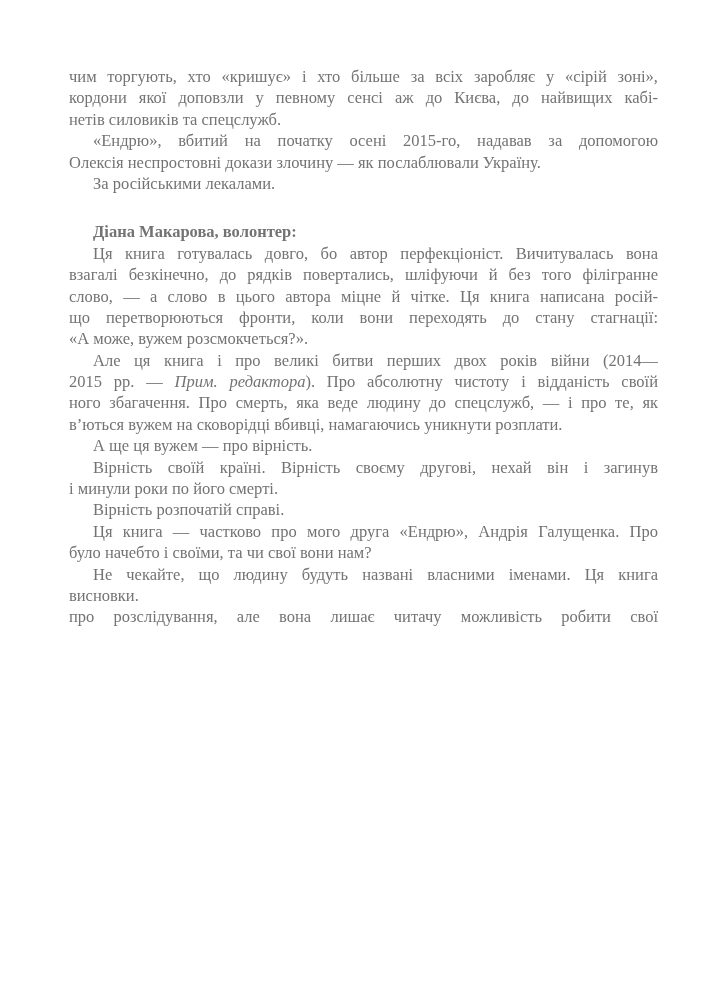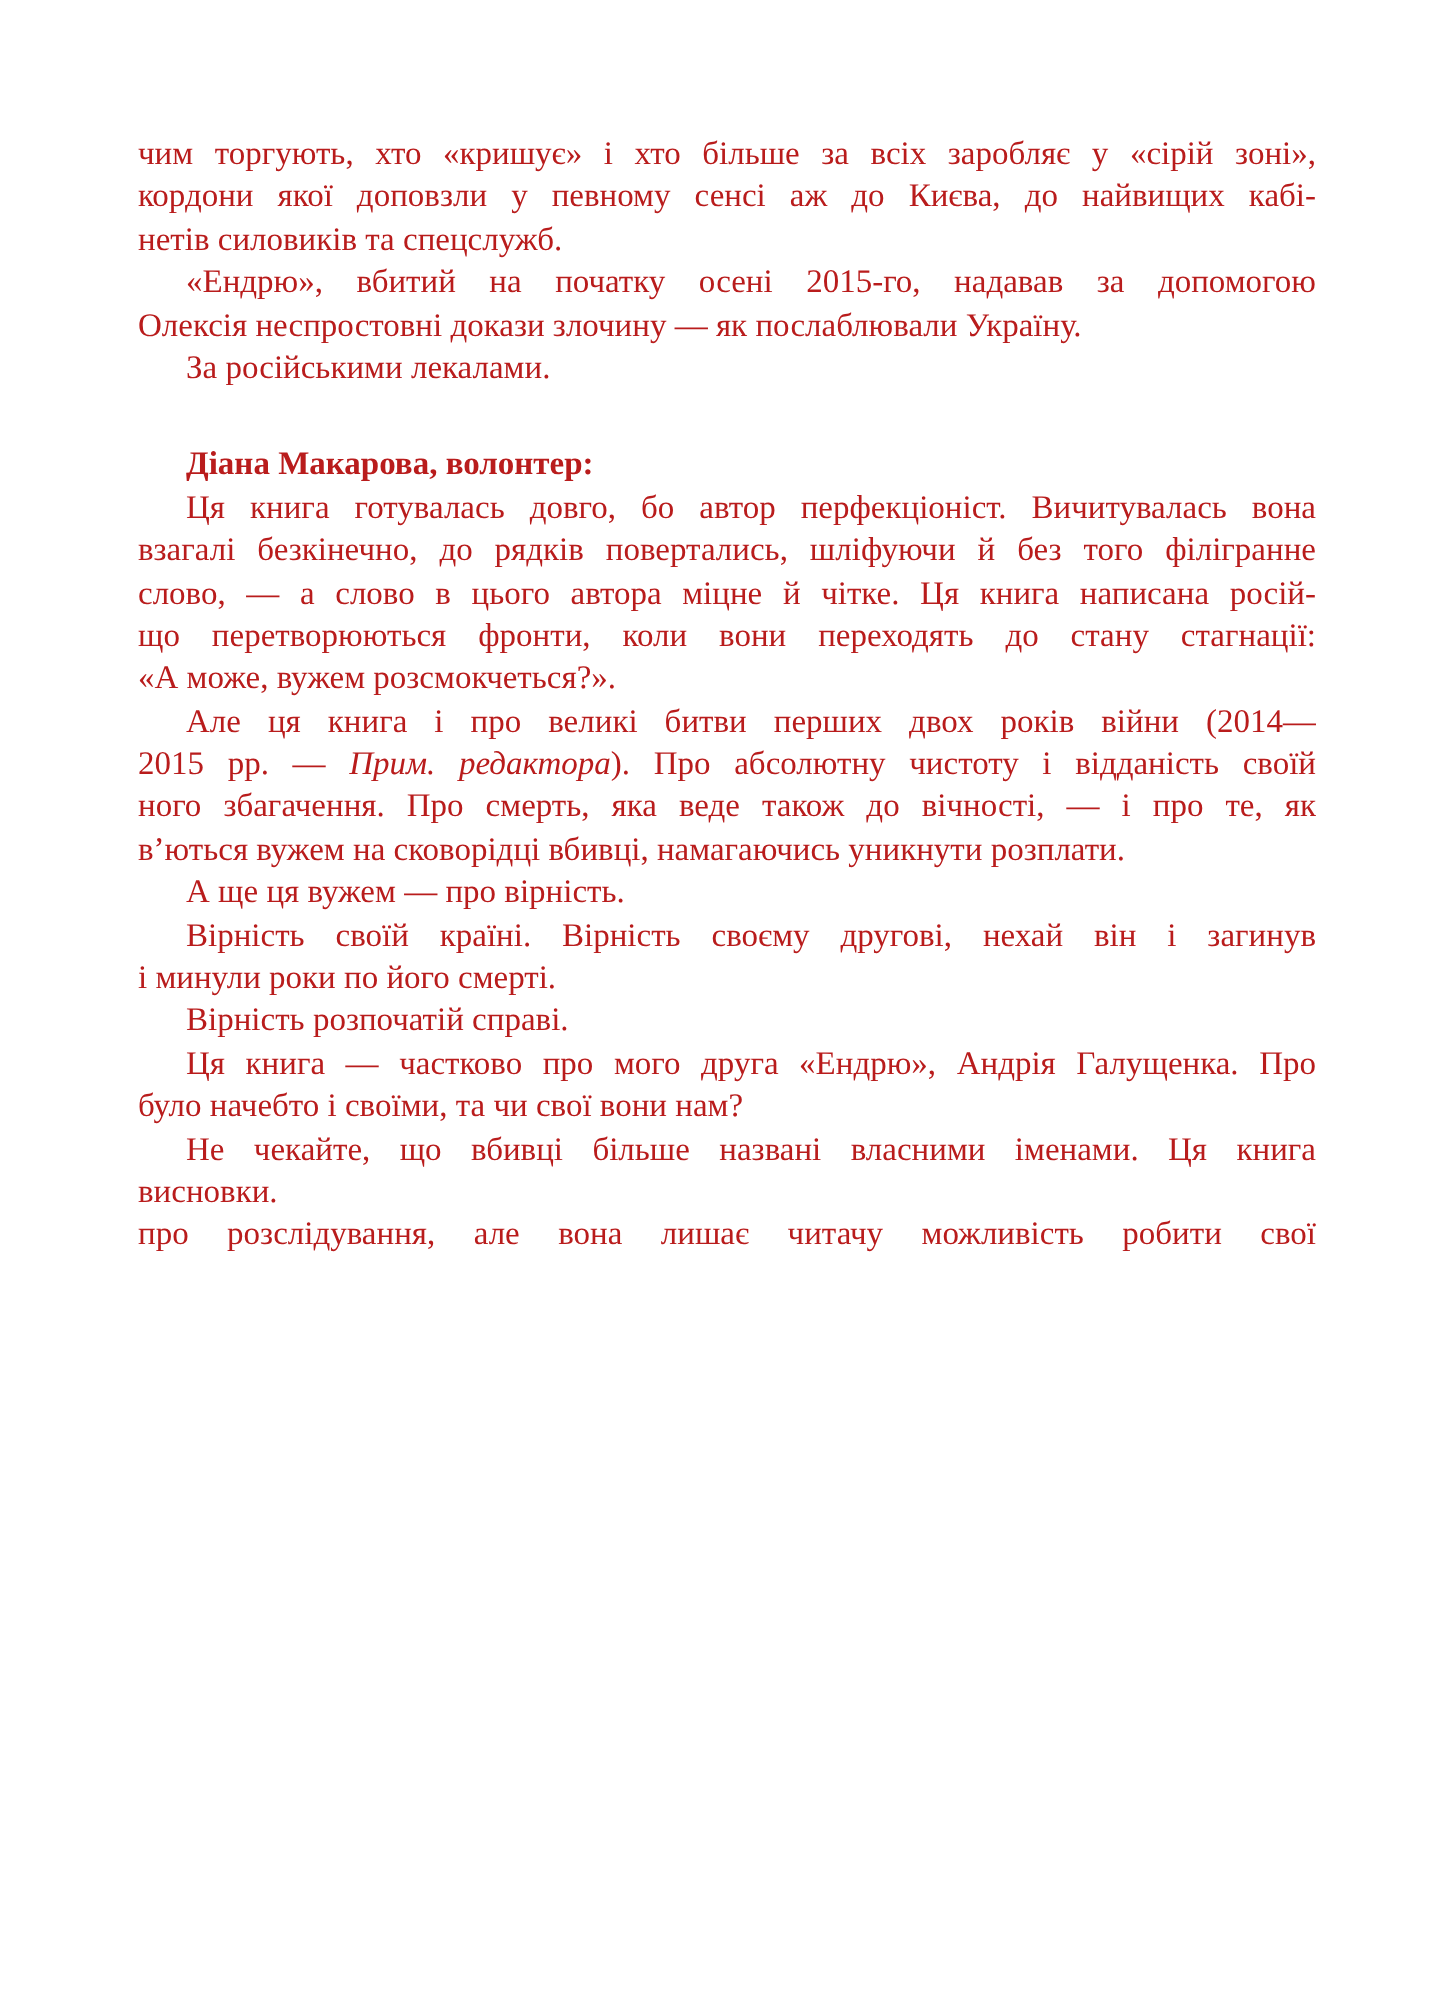--- a/index.html
+++ b/index.html
@@ -49,21 +49,21 @@
     text-indent: 24px;
   }
   em {
     font-style: italic;
   }
 </style>
 </head>
 <body>
 
 <div class="page">
-  <div class="text-block" id="text-block" style="color: #b91c1c;">
+  <div class="text-block" id="text-block" style="color: #737373;">
       <p class="para">
         <span class="line"><span>чим торгують, хто «кришує» і хто більше за всіх заробляє у «сірій зоні»,</span></span>
         <span class="line"><span>кордони якої доповзли у певному сенсі аж до Києва, до найвищих кабі-</span></span>
         <span class="line last"><span>нетів силовиків та спецслужб.</span></span>
       </p>
       <p class="para indent">
         <span class="line"><span>«Ендрю», вбитий на початку осені 2015-го, надавав за допомогою</span></span>
         <span class="line last"><span>Олексія неспростовні докази злочину — як послаблювали Україну.</span></span>
       </p>
       <p class="para indent">
@@ -75,36 +75,36 @@
       <p class="para indent">
         <span class="line"><span>Ця книга готувалась довго, бо автор перфекціоніст. Вичитувалась вона</span></span>
         <span class="line"><span>взагалі безкінечно, до рядків повертались, шліфуючи й без того філігранне</span></span>
         <span class="line"><span>слово, — а слово в цього автора міцне й чітке. Ця книга написана росій-</span></span>
         <span class="line"><span>що перетворюються фронти, коли вони переходять до стану стагнації:</span></span>
         <span class="line last"><span>«А може, вужем розсмокчеться?».</span></span>
       </p>
       <p class="para indent">
         <span class="line"><span>Але ця книга і про великі битви перших двох років війни (2014—</span></span>
         <span class="line"><span>2015 рр. — </span><em>Прим. редактора</em><span>). Про абсолютну чистоту і відданість своїй</span></span>
-        <span class="line"><span>ного збагачення. Про смерть, яка веде також до вічності, — і про те, як</span></span>
+        <span class="line"><span>ного збагачення. Про смерть, яка веде людину до спецслужб, — і про те, як</span></span>
         <span class="line last"><span>в’ються вужем на сковорідці вбивці, намагаючись уникнути розплати.</span></span>
       </p>
       <p class="para indent">
         <span class="line last"><span>А ще ця вужем — про вірність.</span></span>
       </p>
       <p class="para indent">
         <span class="line"><span>Вірність своїй країні. Вірність своєму другові, нехай він і загинув</span></span>
         <span class="line last"><span>і минули роки по його смерті.</span></span>
       </p>
       <p class="para indent">
         <span class="line last"><span>Вірність розпочатій справі.</span></span>
       </p>
       <p class="para indent">
         <span class="line"><span>Ця книга — частково про мого друга «Ендрю», Андрія Галущенка. Про</span></span>
         <span class="line last"><span>було начебто і своїми, та чи свої вони нам?</span></span>
       </p>
       <p class="para indent">
-        <span class="line"><span>Не чекайте, що вбивці більше названі власними іменами. Ця книга</span></span>
+        <span class="line"><span>Не чекайте, що людину будуть названі власними іменами. Ця книга</span></span>
         <span class="line last"><span>висновки.</span></span>
         <span class="line"><span>про розслідування, але вона лишає читачу можливість робити свої</span></span>
       </p>
     </div>
 </div>
 
 </body></html>

